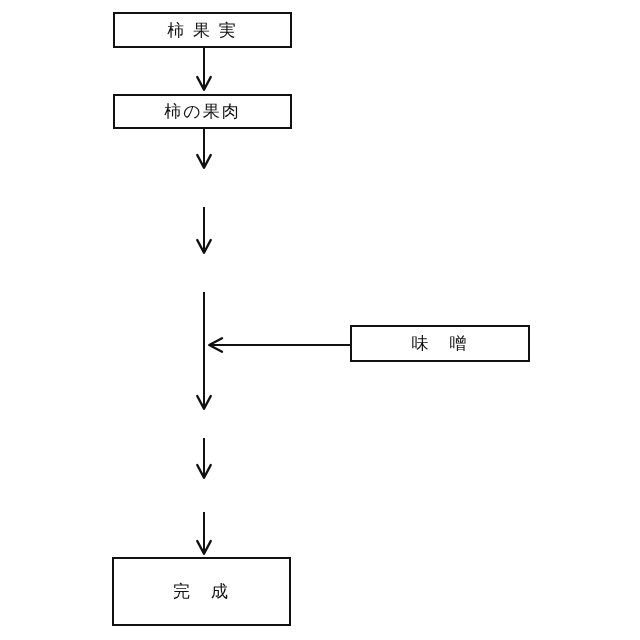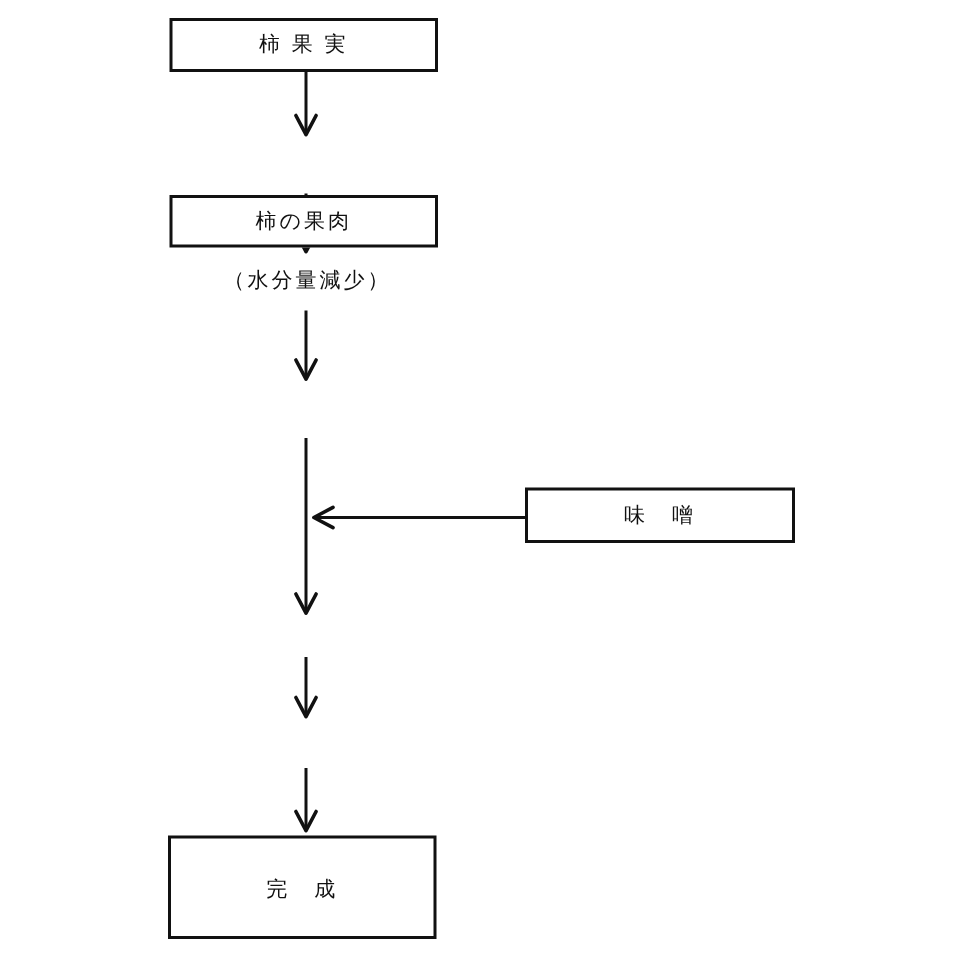--- a/index.html
+++ b/index.html
@@ -21,21 +21,21 @@
     left: 0;
     top: 0;
     width: 640px;
     height: 640px;
   }
   .node {
     position: absolute;
     display: flex;
     align-items: center;
     justify-content: center;
-    font-size: 14px;
+    font-size: 17px;
     font-weight: 500;
     letter-spacing: 2px;
     white-space: pre;
     color: #111111;
   }
   .box {
     border: 2px solid #111111;
     background: #ffffff;
     box-sizing: border-box;
   }
@@ -63,23 +63,22 @@
     <line x1="204" y1="129" x2="204" y2="167" stroke="#111111" stroke-width="2" marker-end="url(#arrowhead)"></line>
     <line x1="204" y1="207" x2="204" y2="252" stroke="#111111" stroke-width="2" marker-end="url(#arrowhead)"></line>
     <line x1="204" y1="292" x2="204" y2="408" stroke="#111111" stroke-width="2" marker-end="url(#arrowhead)"></line>
     <line x1="350" y1="345" x2="210" y2="345" stroke="#111111" stroke-width="2" marker-end="url(#arrowhead)"></line>
     <line x1="204" y1="438" x2="204" y2="477" stroke="#111111" stroke-width="2" marker-end="url(#arrowhead)"></line>
     <line x1="204" y1="512" x2="204" y2="553" stroke="#111111" stroke-width="2" marker-end="url(#arrowhead)"></line>
   </svg>
 
   <div class="node box" style="left:113px; top:12px; width:179px; height:36px;">柿 果 実</div>
 
-  <div class="node box" style="left:113px; top:94px; width:179px; height:35px;margin-top:36px;">柿の果肉</div>
+  <div class="node box" style="left:113px; top:94px; width:179px; height:35px;">柿の果肉</div>
 
-  <div class="node plain" style="left:95px; top:172px; width:220px; height:30px;">（水分量減少）</div>
 
 
   <div class="node box" style="left:350px; top:325px; width:180px; height:37px;">味　噌</div>
 
 
 
   <div class="node box two-line" style="left:112px; top:557px; width:179px; height:69px;">
     <div>完　成</div>
   </div>
 

